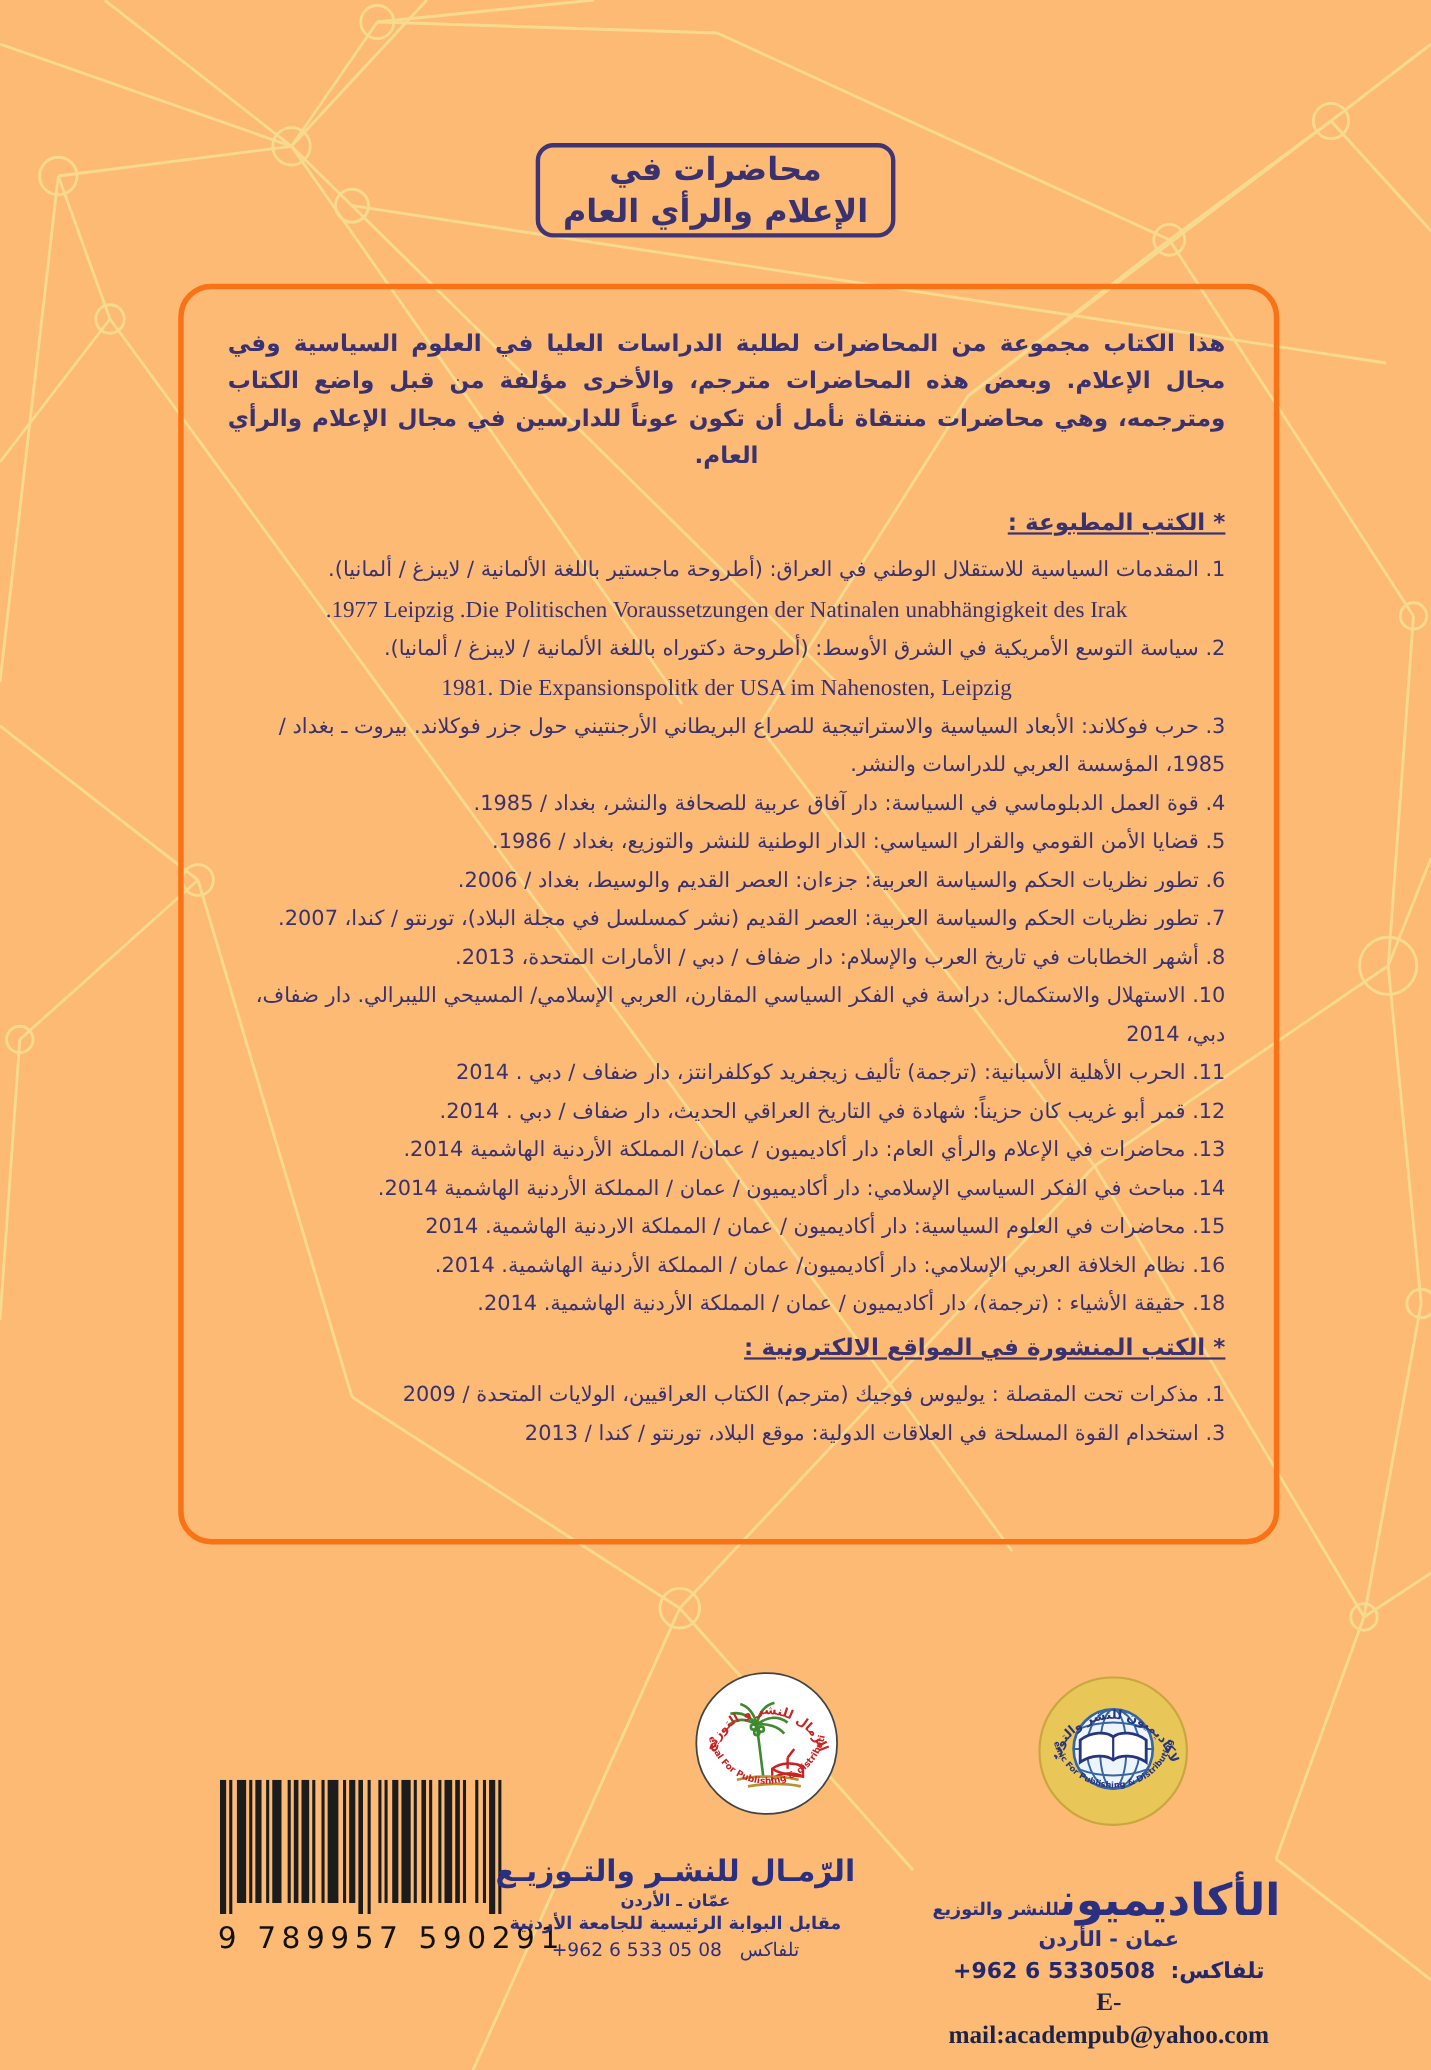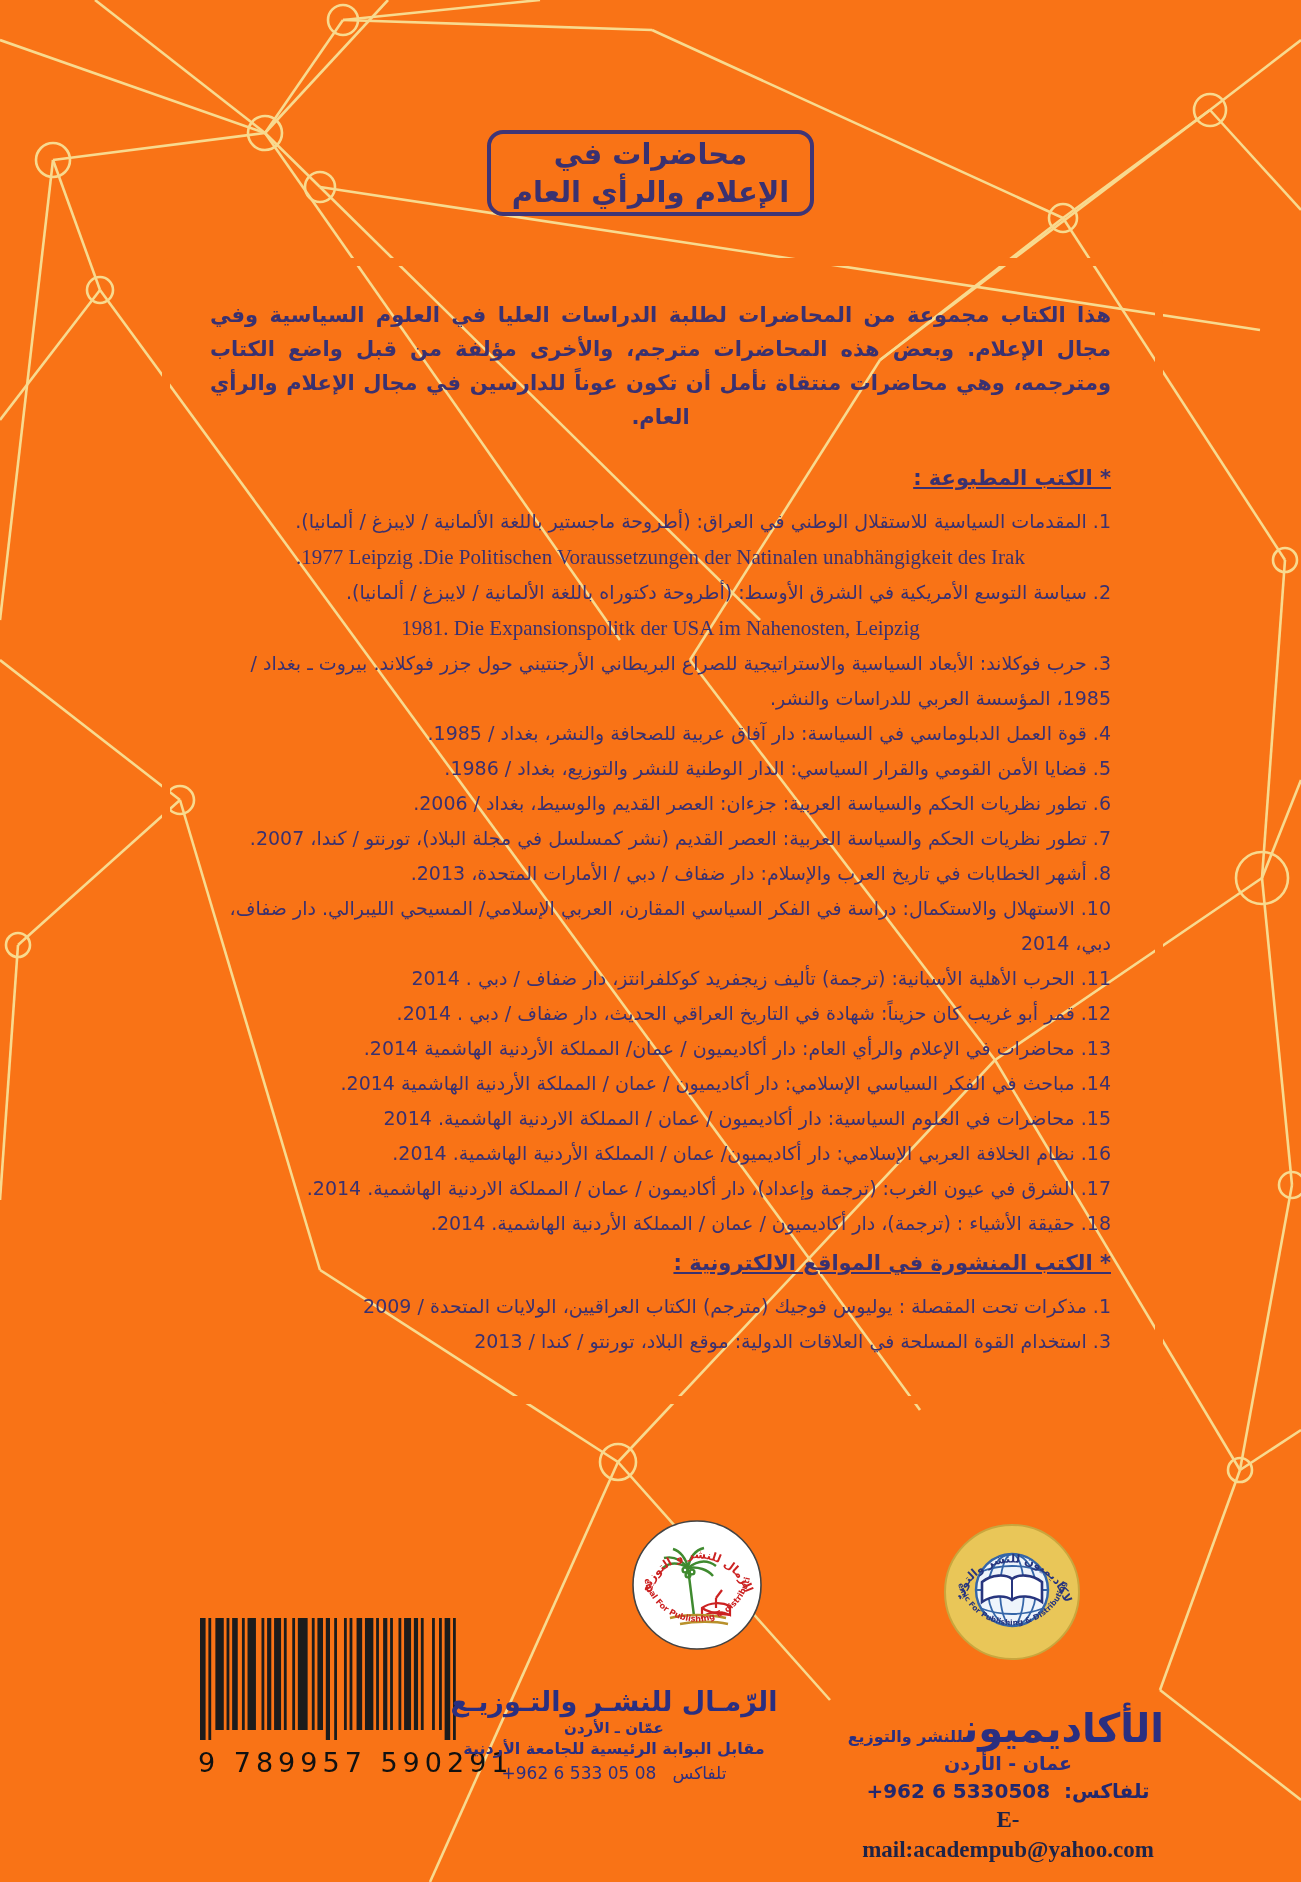--- a/index.html
+++ b/index.html
@@ -1,34 +1,34 @@
 <!DOCTYPE html>
 <html lang="ar"><head>
 <meta charset="utf-8">
 <style>
   * { margin:0; padding:0; box-sizing:border-box; }
   html,body { background:#e8e8e8; }
   .page {
     position:relative; width:1301px; height:1882px; margin:0 auto;
-    background:#f97316; overflow:hidden;
+    background:#fdba74; overflow:hidden;
     font-family:"DejaVu Sans", sans-serif; color:#3f3576;
   }
   .bg-net { position:absolute; left:0; top:0; width:1301px; height:1882px; }
 
   .title-box {
     position:absolute; left:487px; top:130px; width:327px; height:86px;
     border:4px solid #3f3576; border-radius:16px;
     display:flex; flex-direction:column; justify-content:center; align-items:center;
     direction:rtl; text-align:center;
     font-weight:bold; font-size:29px; line-height:38px; color:#3a3170;
   }
 
   .main-box {
     position:absolute; left:162px; top:258px; width:1001px; height:1146px;
-    border:8px solid #f97316; border-radius:6px;
+    border:5px solid #f97316; border-radius:30px;
     padding:32px 44px 20px 40px;
     direction:rtl; text-align:right; color:#3a3170;
   }
   .intro {
     font-weight:bold; font-size:21px; line-height:34px;
     text-align:justify; text-align-last:center; margin-bottom:26px;
   }
   .list-heading { font-weight:bold; font-size:21px; line-height:36px; margin:4px 0 8px 0;text-decoration:underline; }
   .book-item { font-size:19px; line-height:35px; }
   .latin-line {
@@ -146,21 +146,20 @@
     <div class="book-item">6. تطور نظريات الحكم والسياسة العربية: جزءان: العصر القديم والوسيط، بغداد / 2006.</div>
     <div class="book-item">7. تطور نظريات الحكم والسياسة العربية: العصر القديم (نشر كمسلسل في مجلة البلاد)، تورنتو / كندا، 2007.</div>
     <div class="book-item">8. أشهر الخطابات في تاريخ العرب والإسلام: دار ضفاف / دبي / الأمارات المتحدة، 2013.</div>
     <div class="book-item">10. الاستهلال والاستكمال: دراسة في الفكر السياسي المقارن، العربي الإسلامي/ المسيحي الليبرالي. دار ضفاف، دبي، 2014</div>
     <div class="book-item">11. الحرب الأهلية الأسبانية: (ترجمة) تأليف زيجفريد كوكلفرانتز، دار ضفاف / دبي . 2014</div>
     <div class="book-item">12. قمر أبو غريب كان حزيناً: شهادة في التاريخ العراقي الحديث، دار ضفاف / دبي . 2014.</div>
     <div class="book-item">13. محاضرات في الإعلام والرأي العام: دار أكاديميون / عمان/ المملكة الأردنية الهاشمية 2014.</div>
     <div class="book-item">14. مباحث في الفكر السياسي الإسلامي: دار أكاديميون / عمان / المملكة الأردنية الهاشمية 2014.</div>
     <div class="book-item">15. محاضرات في العلوم السياسية: دار أكاديميون / عمان / المملكة الاردنية الهاشمية. 2014</div>
     <div class="book-item">16. نظام الخلافة العربي الإسلامي: دار أكاديميون/ عمان / المملكة الأردنية الهاشمية. 2014.</div>
-    <div class="book-item">17. الشرق في عيون الغرب: (ترجمة وإعداد)، دار أكاديمون / عمان / المملكة الاردنية الهاشمية. 2014.</div>
     <div class="book-item">18. حقيقة الأشياء : (ترجمة)، دار أكاديميون / عمان / المملكة الأردنية الهاشمية. 2014.</div>
 
     <div class="list-heading">* الكتب المنشورة  في المواقع الالكترونية :</div>
 
     <div class="book-item">1. مذكرات تحت المقصلة : يوليوس فوجيك (مترجم) الكتاب العراقيين، الولايات المتحدة / 2009</div>
     <div class="book-item">3. استخدام القوة المسلحة في العلاقات الدولية: موقع البلاد، تورنتو / كندا / 2013</div>
   </div>
 
   <div class="barcode-wrap">
     <svg id="barcode-svg" width="264" height="122" viewBox="0 0 264 122">

